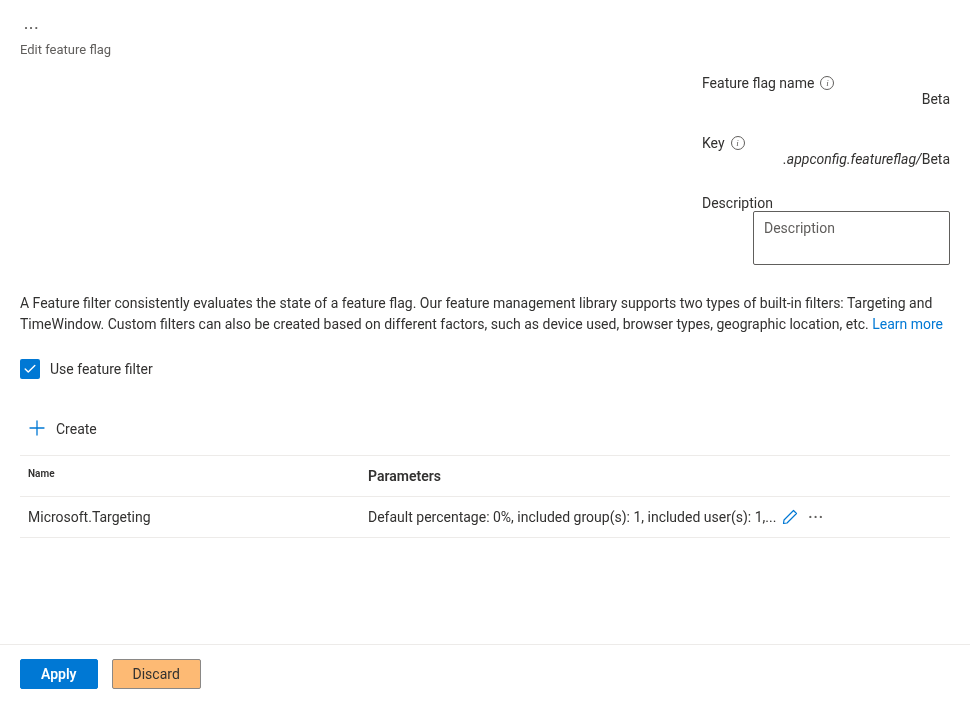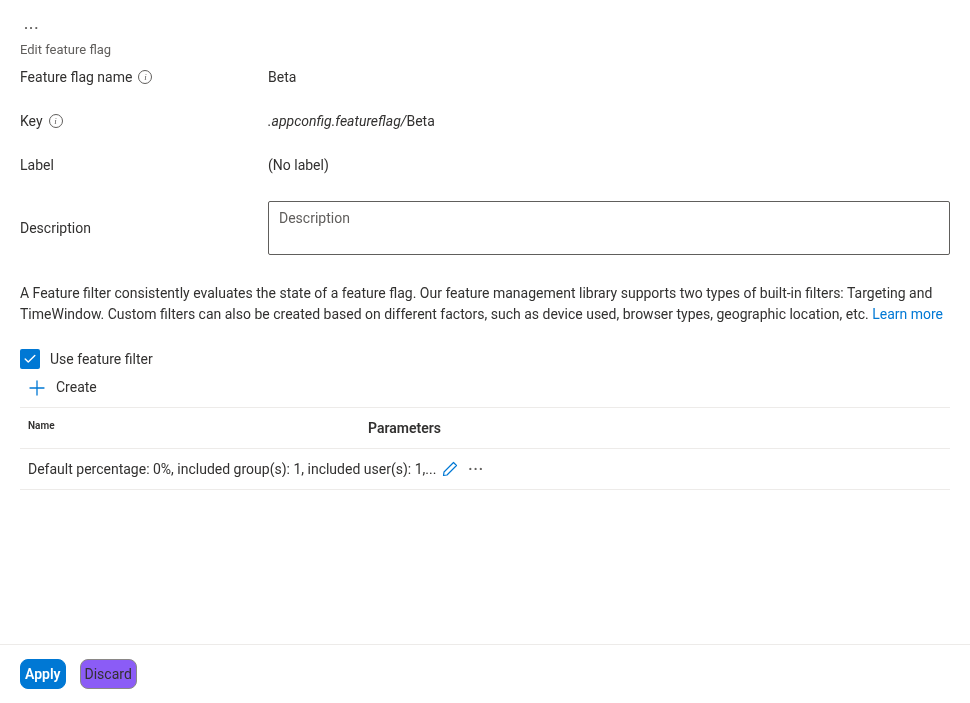--- a/index.html
+++ b/index.html
@@ -34,26 +34,27 @@
       color: #605e5c;
       cursor: pointer;
       padding: 4px;
       letter-spacing: 1px;
       font-weight: 600;
     }
     .subtitle {
       font-size: 13px;
       color: #605e5c;
       margin-top: 2px;
-      margin-bottom: 12px;
+      margin-bottom: 18px;
     }
     .field-row {
       display: flex;
-      align-items: center;
+      align-items: flex-end;
       margin-bottom: 28px;
+      flex-direction: column;
     }
     .field-label {
       width: 248px;
       flex-shrink: 0;
       display: flex;
       align-items: center;
       gap: 6px;
       font-size: 14px;
       color: #323130;
     }
@@ -109,40 +110,41 @@
     }
     .link {
       color: #0078d4;
       text-decoration: none;
       cursor: pointer;
     }
     .checkbox-row {
       display: flex;
       align-items: center;
       gap: 10px;
+      margin-bottom: 30px;
     }
     .checkbox {
       width: 20px;
       height: 20px;
       background: #0078d4;
       border-radius: 2px;
       display: flex;
       align-items: center;
       justify-content: center;
       cursor: pointer;
     }
     .checkbox svg {
       width: 14px;
       height: 14px;
     }
     .create-row {
       display: flex;
-      align-items: flex-start;
+      align-items: flex-end;
       gap: 10px;
-      padding: 10px 8px 10px 8px;
+      padding: 10px 8px 18px 8px;
       cursor: pointer;
       border-bottom: 1px solid #edebe9;
     }
     .plus-icon {
       width: 18px;
       height: 18px;
       display: flex;
       align-items: center;
       justify-content: center;
       color: #0078d4;
@@ -215,34 +217,34 @@
       position: absolute;
       bottom: 0;
       left: 0;
       right: 0;
       border-top: 1px solid #edebe9;
       padding: 14px 20px;
       display: flex;
       gap: 14px;
     }
     .btn {
-      padding: 6px 4px;
-      font-size: 14px;
-      border-radius: 8px;
+      padding: 6px 20px;
+      font-size: 14px;
+      border-radius: 2px;
       cursor: pointer;
       font-family: inherit;
     }
     .btn-primary {
       background: #0078d4;
       color: #ffffff;
       border: 1px solid #0078d4;
       font-weight: 600;
     }
     .btn-secondary {
-      background: #8b5cf6;
+      background: #fdba74;
       color: #323130;
       border: 1px solid #8a8886;
     }
   </style>
 </head>
 <body>
 
 <div class="page">
   <div class="header-row">
     <span class="more-btn">···</span>
@@ -260,26 +262,20 @@
   <div class="field-row">
     <div class="field-label">
       <span>Key</span>
       <span class="info-icon">i</span>
     </div>
     <div class="field-value key-value">
       <span>.appconfig.featureflag/</span><span class="key-name">Beta</span>
     </div>
   </div>
 
-  <div class="field-row">
-    <div class="field-label">
-      <span>Label</span>
-    </div>
-    <div class="field-value">(No label)</div>
-  </div>
 
   <div class="field-row">
     <div class="field-label">
       <span>Description</span>
     </div>
     <textarea class="desc-input" placeholder="Description" style=""></textarea>
   </div>
 
   <p class="section-desc">
     <span>A Feature filter consistently evaluates the state of a feature flag. Our feature management library supports two types of built-in filters: Targeting and TimeWindow. Custom filters can also be created based on different factors, such as device used, browser types, geographic location, etc. </span><a class="link">Learn more</a>
@@ -302,20 +298,21 @@
     </span>
     <span class="create-text">Create</span>
   </div>
 
   <div class="table-header">
     <div class="th-name">Name</div>
     <div class="th-params">Parameters</div>
   </div>
 
   <div class="table-row">
+    <div class="td-name">Microsoft.Targeting</div>
     <div class="td-params">
       <span class="td-params-text">Default percentage: 0%, included group(s): 1, included user(s): 1,...</span>
       <div class="row-actions">
         <svg class="edit-icon" viewBox="0 0 16 16">
           <path d="M11.5 1.5l3 3L5 14l-3.5.5L2 11 11.5 1.5z" fill="none" stroke="#0078d4" stroke-width="1.2" stroke-linejoin="round"></path>
         </svg>
         <span class="row-more">···</span>
       </div>
     </div>
   </div>

